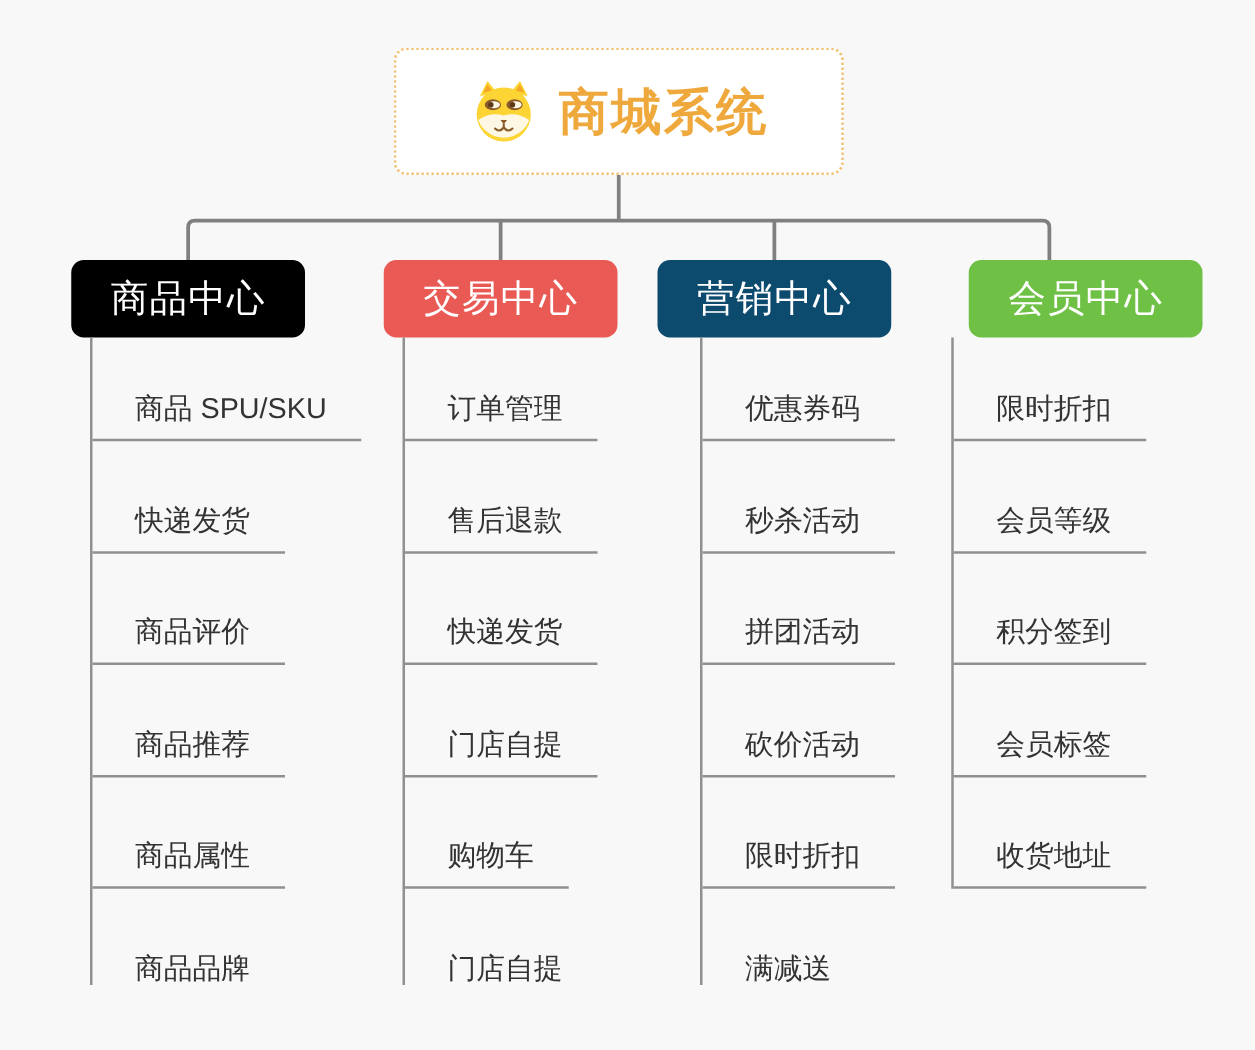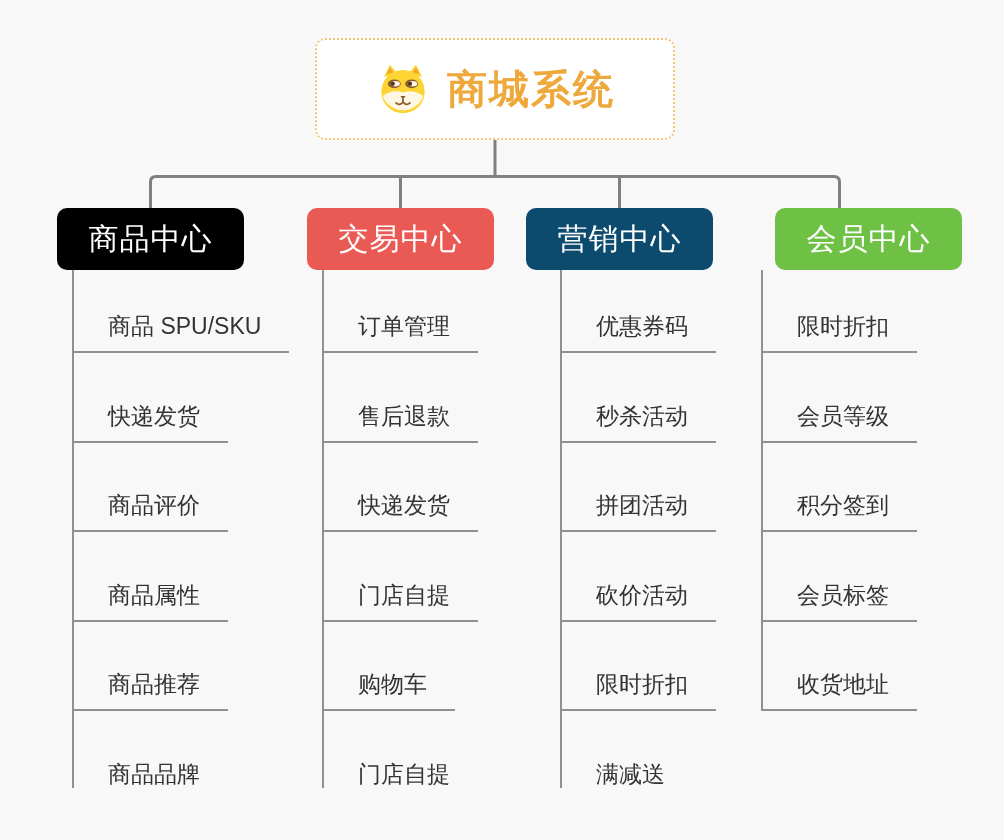--- a/index.html
+++ b/index.html
@@ -127,22 +127,22 @@
       <span>营销中心</span>
     </div>
   <div class="branch-node" style="left: 775px; background: rgb(110, 193, 68);">
       <span>会员中心</span>
     </div>
 
   <div class="leaf-column" style="left:72px;">
     <div class="leaf">商品 SPU/SKU</div>
     <div class="leaf">快递发货</div>
     <div class="leaf">商品评价</div>
+    <div class="leaf">商品推荐</div>
     <div class="leaf">商品属性</div>
-    <div class="leaf">商品推荐</div>
     <div class="leaf">商品品牌</div>
   </div>
 
   <div class="leaf-column" style="left:322px;">
     <div class="leaf">订单管理</div>
     <div class="leaf">售后退款</div>
     <div class="leaf">快递发货</div>
     <div class="leaf">门店自提</div>
     <div class="leaf">购物车</div>
     <div class="leaf">门店自提</div>

